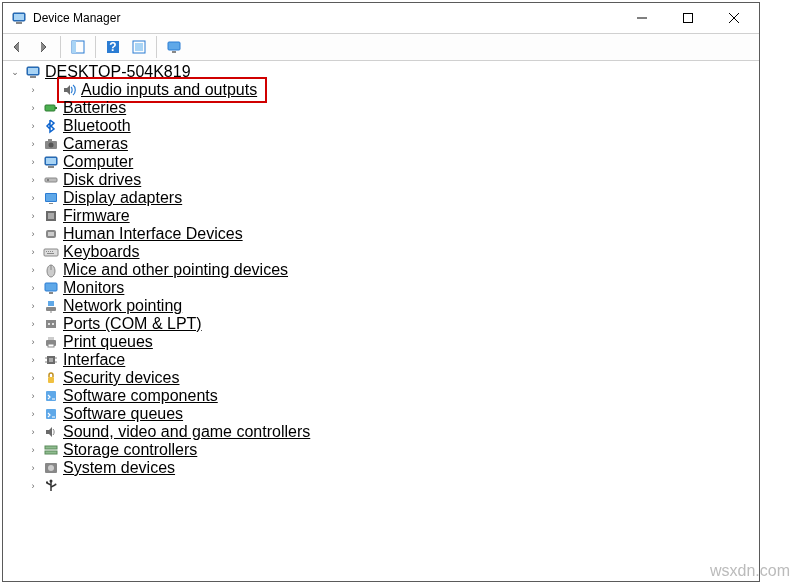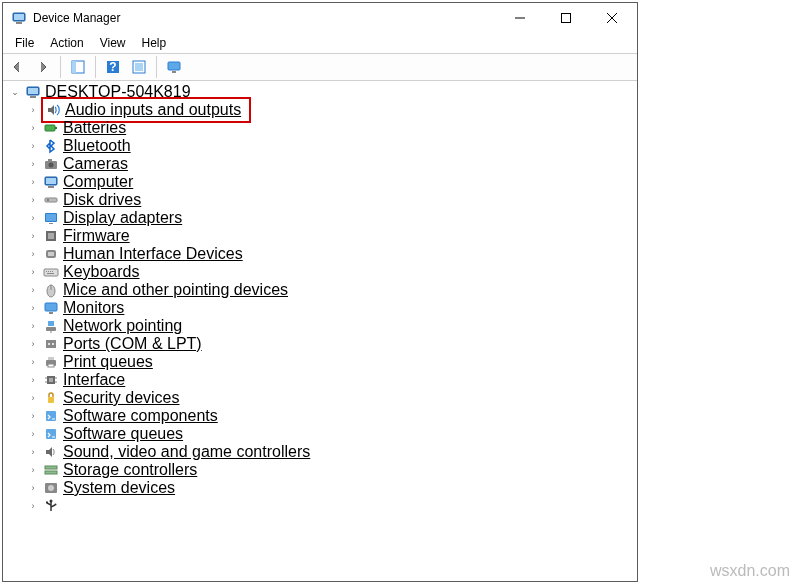--- a/index.html
+++ b/index.html
@@ -1,35 +1,35 @@
 <!DOCTYPE html>
 <html><head>
   <meta charset="utf-8">
   <style>
     * { box-sizing: border-box; margin: 0; padding: 0; font-family: 'Segoe UI', Tahoma, sans-serif; font-size: 12px; }
     body { background: #fff; width: 800px; height: 586px; overflow: hidden; }
-    .window { border: 1px solid #5a5a5a; width: 636px; height: 580px; margin: 2px; display: flex; flex-direction: column; background: #fff; }
+    .window { border: 1px solid #5a5a5a; width: 758px; height: 580px; margin: 2px; display: flex; flex-direction: column; background: #fff; }
     .titlebar { height: 30px; display: flex; align-items: center; padding: 0 2px 0 8px; background: #fff; }
     .titlebar-icon { width: 16px; height: 16px; margin-right: 6px; }
     .titlebar-text { flex: 1; font-size: 12px; color: #000; }
     .win-controls { display: flex; }
     .win-btn { width: 46px; height: 30px; display: flex; align-items: center; justify-content: center; color: #000; }
     .win-btn svg { width: 10px; height: 10px; }
     .menubar { height: 20px; display: flex; align-items: center; padding: 0 4px; }
     .menubar span { padding: 2px 8px; cursor: default; }
     .toolbar { height: 28px; border-top: 1px solid #d0d0d0; border-bottom: 1px solid #d0d0d0; display: flex; align-items: center; padding: 0 2px; background: #fdfdfd; gap: 2px; }
     .tool-btn { width: 24px; height: 24px; display: flex; align-items: center; justify-content: center; border: 1px solid transparent; }
     .tool-sep { width: 1px; height: 22px; background: #d0d0d0; margin: 0 3px; }
     .tree-area { flex: 1; overflow-y: auto; padding: 2px 0 4px 0; background: #fff; }
     .tree-root { padding-left: 4px; }
     .tree-item { display: flex; align-items: center; height: 18px; padding: 1px 0; cursor: default; }
     .expander { width: 12px; height: 12px; margin: 0 2px; display: flex; align-items: center; justify-content: center; color: #666; font-size: 9px; }
     .tree-icon { width: 16px; height: 16px; margin: 0 4px 0 2px; flex-shrink: 0; }
     .tree-label { white-space: nowrap; font-size: 16px; text-decoration: underline; }
-    .highlighted { border: 2px solid #d00000; padding: 2px 8px 2px 0; margin: -2px 0; }
+    .highlighted { border: 2px solid #d00000; padding: 2px 8px 2px 0; margin: -2px 16px; }
     .children { padding-left: 18px; }
     .watermark { position: absolute; right: 10px; bottom: 6px; color: #bbb; font-size: 16px; }
   </style>
 </head>
 <body>
 
 <svg width="0" height="0" style="position:absolute">
   <defs>
     <g id="i-computer">
         <rect x="2" y="3" width="12" height="8" rx="1" fill="#2b7cd3" stroke="#1e5a9e"></rect>
@@ -158,26 +158,20 @@
         </div>
       <div class="win-btn">
           <svg viewBox="0 0 10 10">
             <line x1="0" y1="0" x2="10" y2="10" stroke="#000"></line>
             <line x1="10" y1="0" x2="0" y2="10" stroke="#000"></line>
           </svg>
         </div>
     </div>
   </div>
 
-  <div class="menubar">
-    <span>File</span>
-    <span>Action</span>
-    <span>View</span>
-    <span>Help</span>
-  </div>
 
   <div class="toolbar">
     <div class="tool-btn">
         <svg width="16" height="16" viewBox="0 0 16 16">
           <path d="M10 3L5 8l5 5" fill="#888" stroke="#555"></path>
         </svg>
       </div>
     <div class="tool-btn">
         <svg width="16" height="16" viewBox="0 0 16 16">
           <path d="M6 3l5 5-5 5" fill="#888" stroke="#555"></path>

